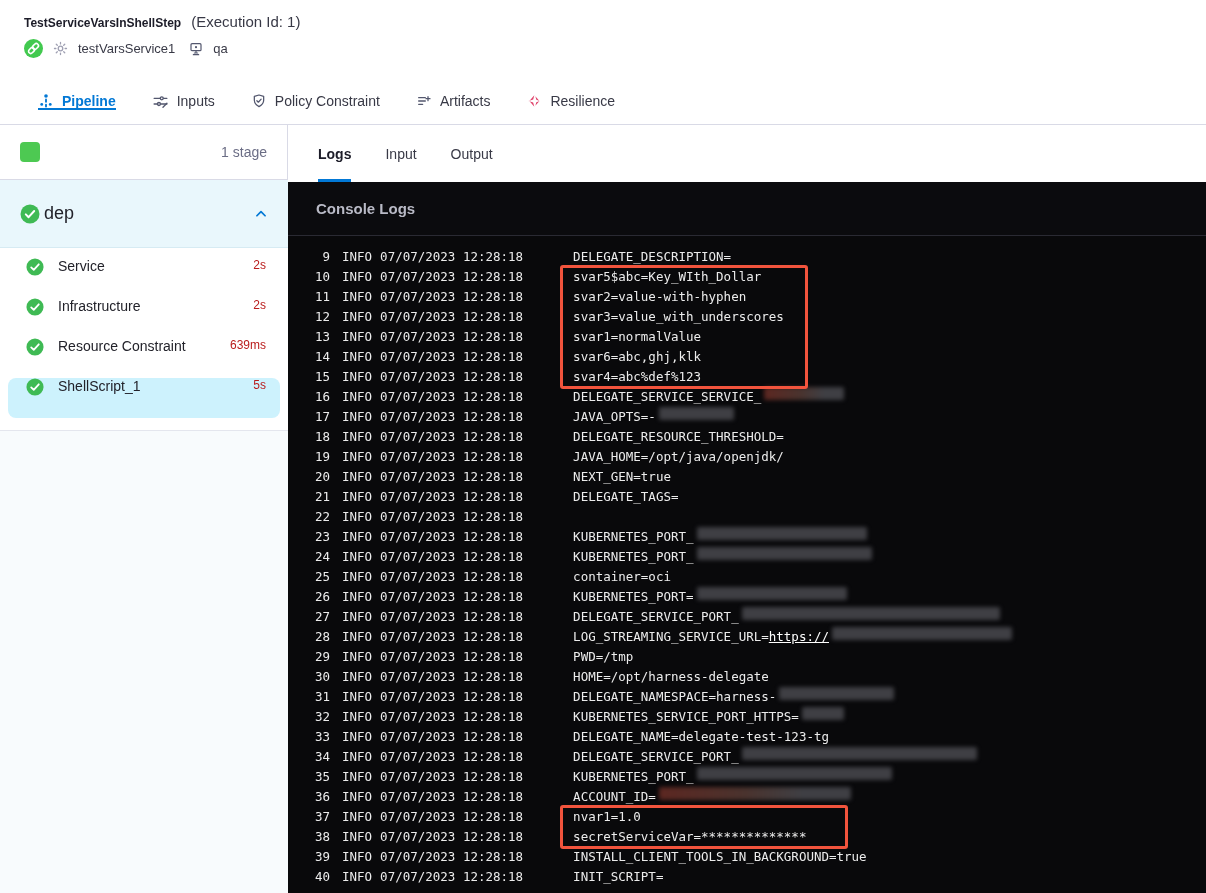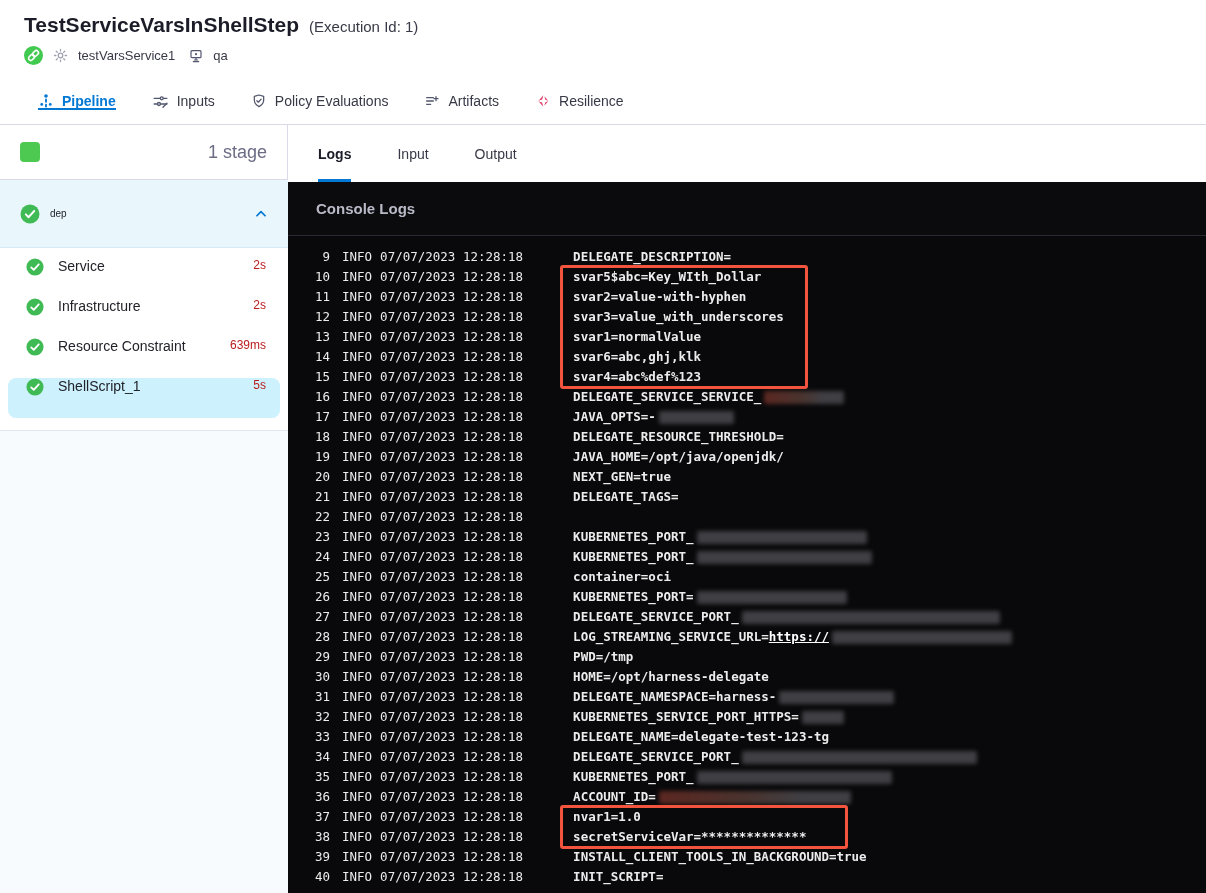--- a/index.html
+++ b/index.html
@@ -6,68 +6,68 @@
   html,body { margin:0; padding:0; }
   body {
     width:1206px; height:893px; overflow:hidden; background:#fff;
     font-family:"Liberation Sans", sans-serif; color:#22222a;
   }
   .icon { display:inline-flex; align-items:center; justify-content:center; flex:none; }
 
   
   .app-header { height:78px; padding:13px 24px 0; }
   .title-row { display:flex; align-items:baseline; gap:10px; }
-  .page-title { margin:0; font-size:21px; font-weight:700; color:#1c1c28; }
+  .page-title { margin:0; font-size:12px; font-weight:700; color:#1c1c28; }
   .exec-id { font-size:15px; color:#383946; }
   .meta-row { display:flex; align-items:center; gap:9px; margin-top:9px; font-size:13px; color:#383946; }
   .meta-label { margin-right:4px; }
 
   
   .nav-tabs { height:47px; border-bottom:1px solid #d9dae6; display:flex; align-items:center; gap:36px; padding:0 0 0 38px; }
   .nav-tab { display:flex; align-items:center; gap:8px; font-size:14px; color:#383946; cursor:pointer; position:relative; }
   .nav-tab.active { color:#0278d5; font-weight:700; }
   .nav-tab.active::after { content:""; position:absolute; left:0; right:0; bottom:-1px; height:2.5px; background:#0278d5; }
 
   
   .main { display:flex; height:768px; }
 
   
   .sidebar { width:288px; flex:none; display:flex; flex-direction:column; background:#fff; }
   .sidebar-top { height:55px; flex:none; display:flex; align-items:center; padding:0 20px;
                  border-bottom:1px solid #d9dae6; border-right:1px solid #d9dae6; }
   .stage-swatch { width:20px; height:20px; border-radius:4px; background:#4dc952; }
-  .stage-count { margin-left:auto; font-size:18px; color:#6b6d85;text-align:center; }
+  .stage-count { margin-left:auto; font-size:14px; color:#6b6d85;text-align:center; }
   .stage-header { height:68px; flex:none; background:#e9f7fc; border-bottom:1px solid #d6ebf3;
                   display:flex; align-items:center; padding:0 20px; cursor:pointer; }
-  .stage-name { margin-left:10px; font-size:10px; color:#22222a; }
+  .stage-name { margin-left:4px; font-size:18px; color:#22222a; }
   .chevron-btn { margin-left:auto; cursor:pointer; display:flex; }
   .steps-list { padding:10px 8px 12px; border-bottom:1px solid #e4e6ee; background:#fff; }
   .step-row { height:40px; display:flex; align-items:flex-start; padding:0 14px 0 18px; border-radius:8px; cursor:pointer; }
   .step-row.selected { background:#cdf2fd; }
   .step-name { margin-left:14px; font-size:14px; color:#22222a; }
   .step-duration { margin-left:auto; font-size:12px; color:#b91c1c; }
   .sidebar-filler { flex:1; background:#f8fbfd; }
 
   
   .console { flex:1; min-width:0; display:flex; flex-direction:column; }
-  .console-tabs { height:57px; flex:none; background:#fff; display:flex; align-items:stretch; gap:46px; padding-left:30px; }
+  .console-tabs { height:57px; flex:none; background:#fff; display:flex; align-items:stretch; gap:34px; padding-left:30px; }
   .console-tab { font-size:14px; color:#383946; display:flex; align-items:center; position:relative; cursor:pointer; }
   .console-tab.active { font-weight:700; color:#1c1c28; }
   .console-tab.active::after { content:""; position:absolute; left:0; right:0; bottom:0; height:3px; background:#0278d5; }
   .console-body { flex:1; min-height:0; display:flex; flex-direction:column; background:#09090b; }
   .console-header { height:54px; flex:none; display:flex; align-items:center; padding-left:28px;
                     background:#0b0b0e; border-bottom:1px solid #2a2a33; }
   .console-title { font-size:15px; font-weight:700; color:#b9bac6; }
   .console-lines { flex:1; position:relative; overflow:hidden; padding-top:11px;
                    font-family:"DejaVu Sans Mono", monospace; font-size:12.5px; color:#ececec; }
   .log-row { display:flex; height:20px; line-height:20px; }
   .log-ln { width:42px; flex:none; text-align:right; white-space:pre; }
   .log-level { margin-left:12px; flex:none; white-space:pre; }
   .log-ts { margin-left:8px; flex:none; white-space:pre; }
-  .log-msg { margin-left:50px; flex:none; display:flex; align-items:center;font-weight:bold; }
+  .log-msg { margin-left:50px; flex:none; display:flex; align-items:flex-start; }
   .log-text { white-space:pre; }
   .log-link { color:#ffffff; text-decoration:underline; white-space:pre; cursor:pointer; }
   .redact { display:inline-block; height:13px; border-radius:2px; background:#3f3f44; filter:blur(2.2px); margin-left:3px; flex:none; }
   .redact.red { background:linear-gradient(90deg,#5c2721,#4a332e 45%,#3f3f44 75%); }
   .hl-box { position:absolute; border:3px solid var(--hl,#f2543d); border-radius:3px; pointer-events:none; }
 </style>
 </head>
 <body>
 
 <div class="app-header">
@@ -127,21 +127,21 @@
     </span>
     <span>Inputs</span>
   </div>
   <div class="nav-tab">
     <span class="icon">
       <svg width="16" height="16" viewBox="0 0 24 24" fill="none" stroke="#53576e" stroke-width="1.9" stroke-linejoin="round">
           <path d="M12 3l7 2.2v5.8c0 4.4-3 7.4-7 9.5-4-2.1-7-5.1-7-9.5V5.2z"></path>
           <path d="M8.8 11.6l2.2 2.2 4.2-4.6" stroke-linecap="round"></path>
         </svg>
     </span>
-    <span>Policy Evaluations</span>
+    <span>Policy Constraint</span>
   </div>
   <div class="nav-tab">
     <span class="icon">
       <svg width="16" height="16" viewBox="0 0 24 24" fill="none" stroke="#53576e" stroke-width="1.9" stroke-linecap="round">
           <path d="M4 7h10M4 12h10M4 17h6"></path>
           <path d="M18 5.5v6M15 8.5h6"></path>
         </svg>
     </span>
     <span>Artifacts</span>
   </div>

